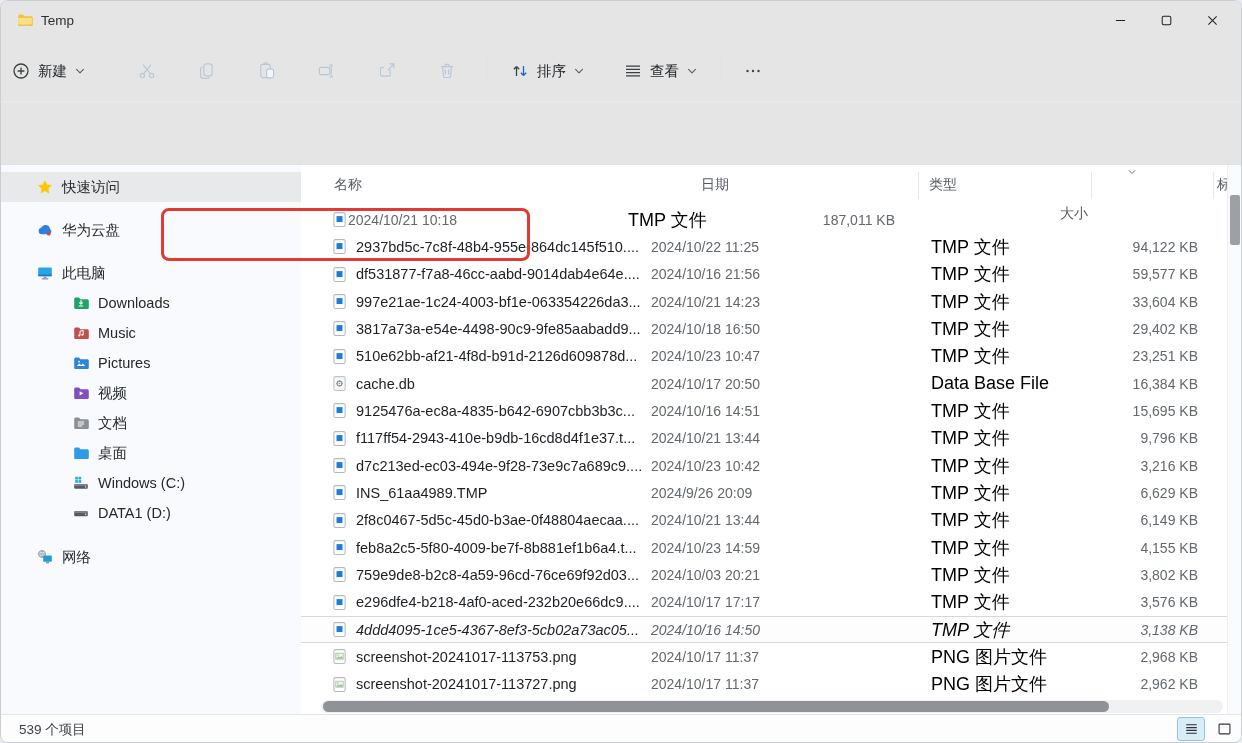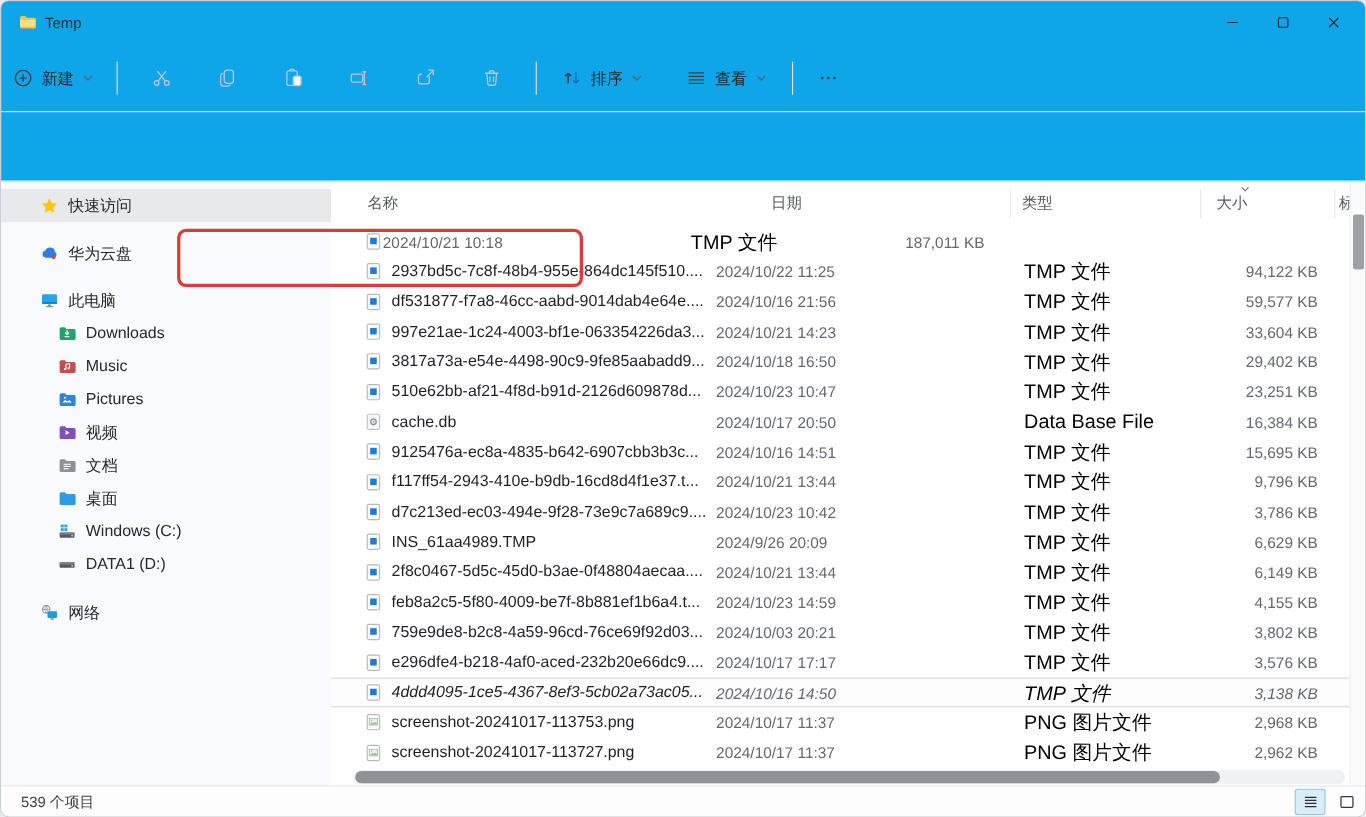--- a/index.html
+++ b/index.html
@@ -5,21 +5,21 @@
   html,body{margin:0;padding:0;background:#e8ecf2;}
   body{width:1242px;height:743px;font-family:"Liberation Sans",sans-serif;-webkit-font-smoothing:antialiased;}
   #window{position:relative;width:1240px;height:741px;background:#fff;border:1px solid #c9ced6;border-radius:8px;overflow:hidden;}
   svg{display:block;width:100%;height:100%;}
   .icn12{width:12px;height:12px;display:inline-block;}
   .icn16{width:16px;height:16px;display:inline-block;}
   .icn20{width:20px;height:20px;display:inline-block;}
   button{border:none;background:transparent;padding:0;cursor:pointer;font-family:inherit;}
 
   
-  .chrome{position:absolute;left:0;top:0;width:100%;height:163px;background:#0ea5e9;border-bottom:1px solid #dde3eb;}
+  .chrome{position:absolute;left:0;top:0;width:100%;height:163px;background:#e5e5e5;border-bottom:1px solid #dde3eb;}
   .titlebar{position:absolute;left:0;top:0;width:100%;height:38px;display:flex;align-items:center;}
   .app-icon{margin-left:16px;}
   .title-text{margin-left:8px;font-size:13.5px;color:#2b2f33;}
   .win-controls{position:absolute;right:6px;top:0;height:38px;display:flex;}
   .winbtn{width:46px;height:38px;display:flex;align-items:center;justify-content:center;}
   .winbtn .icn12{width:11px;height:11px;}
 
   .toolbar{position:absolute;left:0;top:40px;width:100%;height:60px;display:flex;align-items:center;padding-left:0;box-sizing:border-box;}
   .new-btn{display:flex;align-items:center;gap:7px;padding:8px 10px;border-radius:5px;}
   .new-label{font-size:14.5px;color:#24282c;}
@@ -40,30 +40,30 @@
   .addr-chevron{position:absolute;left:676px;top:8px;width:28px;height:28px;display:flex;align-items:center;justify-content:center;color:#5f6368;}
   .addr-refresh{position:absolute;left:714px;top:8px;width:28px;height:28px;display:flex;align-items:center;justify-content:center;}
   .red-highlight{position:absolute;left:160px;top:106px;width:369px;height:53px;border:3px solid #e23a33;border-radius:8px;box-sizing:border-box;pointer-events:none;z-index:5;}
   .searchbox{position:absolute;left:940px;top:111px;width:296px;height:45px;background:#fff;border:1px solid #e2e5ea;border-radius:5px;box-sizing:border-box;display:flex;align-items:center;padding-left:13px;}
   .searchbox input{border:none;outline:none;font-size:14.5px;color:#3c4043;margin-left:11px;width:230px;background:transparent;font-family:inherit;}
   .searchbox input::placeholder{color:#5f6569;opacity:1;}
 
   
   .sidebar{position:absolute;left:0;top:164px;width:300px;height:549px;background:#f8fafd;padding-top:7px;box-sizing:border-box;}
   .side-item{display:flex;align-items:center;height:30px;padding-left:36px;}
-  .side-item.indent{padding-left:52px;}
+  .side-item.indent{padding-left:72px;}
   .side-item.selected{background:#e8e9ea;}
   .side-item .icn16{flex:0 0 16px;}
   .side-label{margin-left:9px;font-size:14.5px;color:#24292e;white-space:nowrap;}
 
   
   .main{position:absolute;left:300px;top:164px;width:926px;height:549px;background:#fff;}
   .listheader{position:absolute;left:0;top:0;width:100%;height:41px;}
   .hcell{position:absolute;top:11px;font-size:14px;color:#565b61;white-space:nowrap;}
-  .hname{left:33px;font-family:Liberation Mono, monospace;}.hdate{left:400px;}.htype{left:628px;}.hsize{left:805px;}
+  .hname{left:33px;font-family:Liberation Mono, monospace;}.hdate{left:400px;}.htype{left:628px;}.hsize{left:759px;margin-top:29px;}
   .hpartial{left:916px;top:11px;width:11px;overflow:hidden;}
   .sortcaret{position:absolute;left:826px;top:2px;width:10px;height:10px;color:#6b7075;}
   .vsep{position:absolute;top:7px;height:27px;width:1px;background:#e6e8eb;}
   .rows{position:absolute;left:0;top:41px;width:100%;}
   .frow{display:flex;align-items:center;height:27.33px;box-sizing:border-box;}
   .frow.sel{border-top:1px solid #d8d8d8;border-bottom:1px solid #d8d8d8;background:#fdfdfe;font-style:italic;}
   .ficon{flex:0 0 17px;height:17px;margin-left:30px;}
   .fname{margin-left:8px;flex:0 0 295px;font-size:14.5px;color:#1d2024;white-space:nowrap;overflow:hidden;}
   .fdate{flex:0 0 280px;font-size:14px;color:#63686e;white-space:nowrap;}
   .ftype{flex:0 0 165px;font-size:18px;color:#000000;white-space:nowrap;}
@@ -573,21 +573,21 @@
         <div class="frow">
           <span class="ficon">
             <svg viewBox="0 0 16 16">
               <rect x="2.7" y="1.5" width="10.6" height="13" rx="1.6" fill="#fff" stroke="#b5bac1" stroke-width="1"></rect>
               <rect x="5.2" y="4.8" width="5.6" height="5.6" fill="#1c7cd6"></rect>
             </svg>
           </span>
           <span class="fname">d7c213ed-ec03-494e-9f28-73e9c7a689c9....</span>
           <span class="fdate">2024/10/23 10:42</span>
           <span class="ftype">TMP 文件</span>
-          <span class="fsize">3,786 KB</span>
+          <span class="fsize">3,216 KB</span>
         </div>
         <div class="frow">
           <span class="ficon">
             <svg viewBox="0 0 16 16">
               <rect x="2.7" y="1.5" width="10.6" height="13" rx="1.6" fill="#fff" stroke="#b5bac1" stroke-width="1"></rect>
               <rect x="5.2" y="4.8" width="5.6" height="5.6" fill="#1c7cd6"></rect>
             </svg>
           </span>
           <span class="fname">INS_61aa4989.TMP</span>
           <span class="fdate">2024/9/26 20:09</span>

